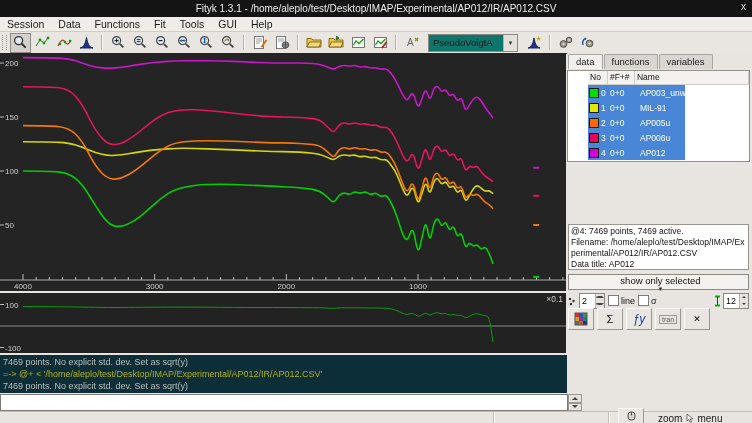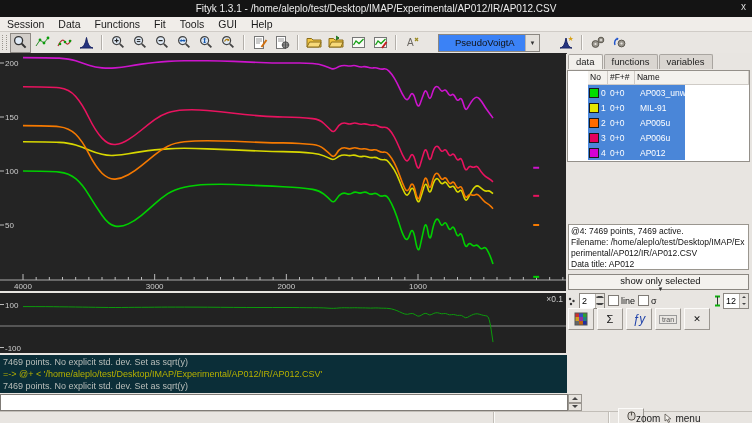--- a/index.html
+++ b/index.html
@@ -13,22 +13,22 @@
   #menubar{position:absolute;left:0;top:17px;width:752px;height:14px;background:#f0ede9;
            border-bottom:1px solid #d0ccc7;display:flex;align-items:center;font-size:10.5px;color:#1a1a1a;}
   .menu-item{padding:0 7px;height:14px;line-height:14px;text-align:center;}
   
   #toolbar{position:absolute;left:0;top:32px;width:752px;height:21px;background:#e9e6e2;
            border-bottom:1px solid #3a3a3a;display:flex;align-items:center;}
   .tb-handle{width:3px;height:15px;margin:0 2px;border-left:1px dotted #9a968f;border-right:1px dotted #9a968f;}
   .tb-btn{width:19px;height:18px;display:flex;align-items:center;justify-content:center;border:1px solid transparent;margin:0 0.5px;}
   .tb-btn.pressed{background:#d3cfca;border:1px solid #8e8a85;}
   .tb-sep{width:1px;height:15px;background:#b3afaa;margin:0 4px;border-right:1px solid #fbfaf8;}
-  #function-combo{display:flex;align-items:center;height:16px;background:#3b82f6;border:1px solid #8b8781;
-                  font-size:9.5px;color:#111;padding-left:16px;width:84px;justify-content:space-between;margin:0 15px;}
+  #function-combo{display:flex;align-items:center;height:16px;background:#0f766e;border:1px solid #8b8781;
+                  font-size:9.5px;color:#111;padding-left:4px;width:84px;justify-content:space-between;margin:0 5px;}
   #function-combo .arrowbox{width:13px;height:100%;display:flex;align-items:center;justify-content:center;
                   background:#e4e1dc;border-left:1px solid #b6b2ac;font-size:6px;color:#333;}
   
   #main-plot-wrap{position:absolute;left:0;top:53px;width:566px;height:238px;background:#242424;}
   #aux-plot-wrap{position:absolute;left:0;top:293px;width:566px;height:60px;background:#222222;}
   #aux-mult{position:absolute;right:3px;top:1px;color:#cccccc;font-size:8.5px;}
   
   #console{position:absolute;left:0;top:355px;width:574px;height:38px;background:#0b2e38;overflow:hidden;
            font-size:9px;line-height:12px;padding-top:1px;box-sizing:border-box;}
   .con-line{padding-left:3px;white-space:nowrap;}
@@ -41,21 +41,21 @@
                  border:1px solid #7f7b76;background:#fff;font-size:10px;padding:0 3px;outline:none;font-family:"Liberation Sans",sans-serif;}
   #input-spinner{position:absolute;left:568px;top:394px;width:14px;height:17px;display:flex;flex-direction:column;}
   .spin-b{flex:1;background:#e6e3de;border:1px solid #9b9791;box-sizing:border-box;display:flex;align-items:center;justify-content:center;}
   .tri-up{width:0;height:0;border-left:3px solid transparent;border-right:3px solid transparent;border-bottom:3px solid #444;}
   .tri-dn{width:0;height:0;border-left:3px solid transparent;border-right:3px solid transparent;border-top:3px solid #444;}
   
   #statusbar{position:absolute;left:0;top:411px;width:752px;height:12px;background:#e8e5e1;border-top:1px solid #c2beb8;font-size:10px;color:#222;}
   .sb-div{position:absolute;top:0;width:1px;height:12px;background:#c2beb8;border-right:1px solid #fafaf8;}
   #mouse-help-button{position:absolute;left:618px;top:-4px;width:24px;height:14px;background:#e9e6e2;
        border:1px solid #9b9791;border-top-color:#fcfbf9;border-left-color:#fcfbf9;display:flex;align-items:center;justify-content:center;}
-  #sb-right{position:absolute;left:636px;top:0;display:flex;align-items:center;gap:3px;height:12px;justify-content:center;}
+  #sb-right{position:absolute;left:658px;top:0;display:flex;align-items:center;gap:3px;height:12px;justify-content:center;}
   
   #right-panel{position:absolute;left:567px;top:53px;width:185px;height:341px;background:#e8e5e1;}
   #tabs{position:absolute;left:1px;top:1px;height:16px;display:flex;font-size:9.5px;color:#222;}
   .tab{padding:1px 7px 0 7px;border:1px solid #a9a5a0;border-bottom:none;background:#d9d5d0;margin-right:1px;
        border-radius:2px 2px 0 0;height:15px;box-sizing:border-box;}
   .tab.active{background:#f2f0ec;}
   #data-list{position:absolute;left:0;top:17px;width:183px;height:92px;background:#fff;border:1px solid #979younger39390;box-sizing:border-box;
              border:1px solid #94908a;font-size:8.5px;overflow:hidden;padding-left:20px;}
   #list-header{display:flex;height:13px;background:#f4f2ee;border-bottom:1px solid #cfcbc6;color:#111;}
   #list-header span{border-right:1px solid #cfcbc6;padding:1px 2px 0 2px;box-sizing:border-box;}

